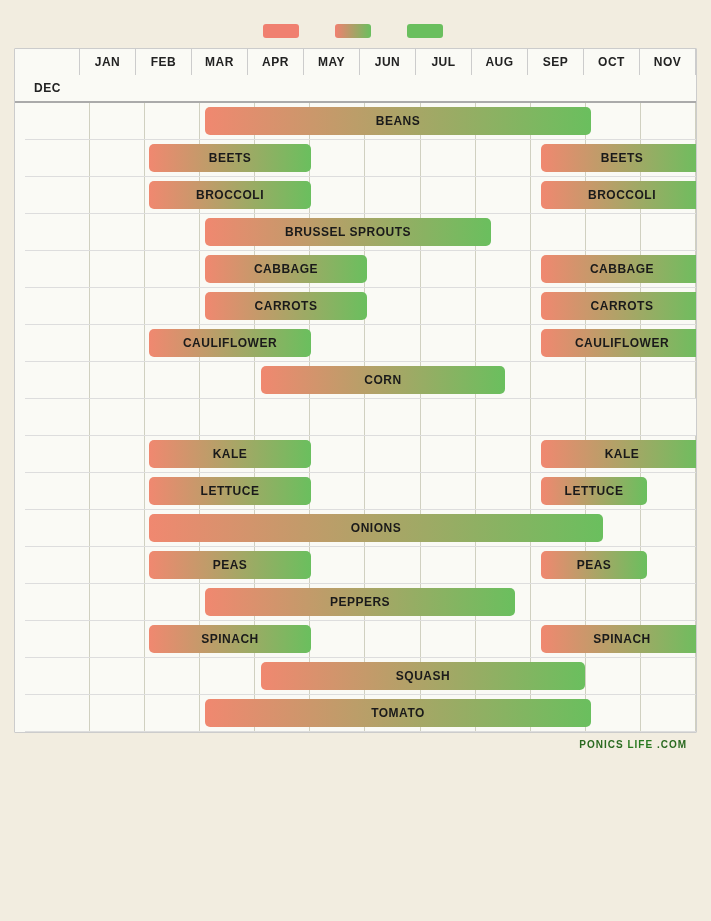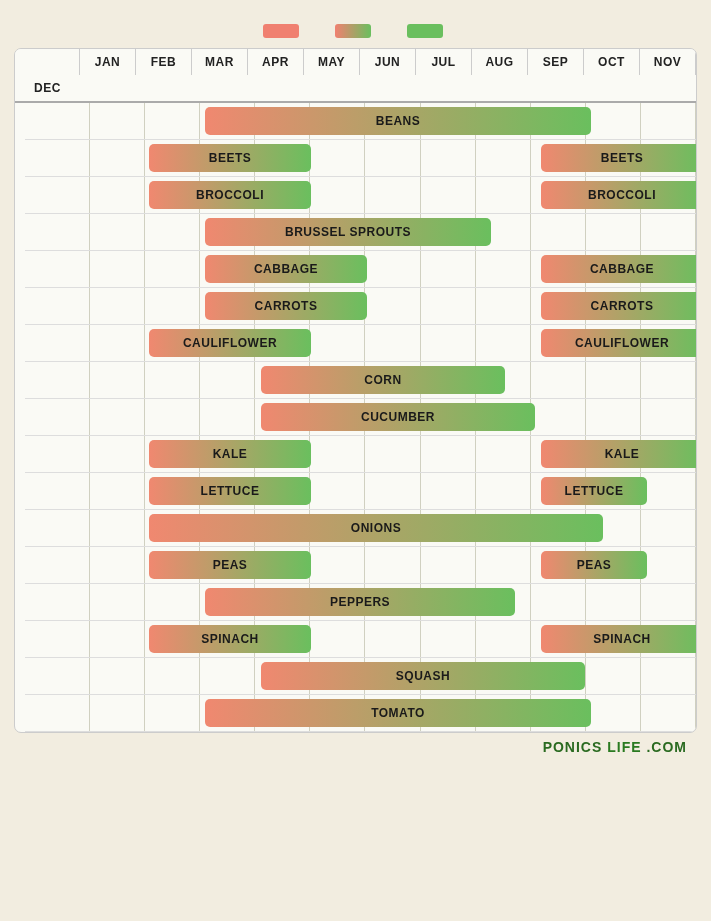--- a/index.html
+++ b/index.html
@@ -58,21 +58,21 @@
       border-radius: 3px;
     }
 
     .legend-salmon { background: #f08070; }
     .legend-green { background: #6abf5e; }
     .legend-gradient { background: linear-gradient(to right, #f08070, #6abf5e); }
 
     .schedule-container {
       background: #fafaf5;
       border: 1px solid #ccc;
-      border-radius: 7px;
+      border-radius: 1px;
       overflow: hidden;
     }
 
     .month-header {
       display: grid;
       grid-template-columns: 65px repeat(11, 1fr);
       border-bottom: 2px solid #aaa;
       background: #fafaf5;
     }
 
@@ -126,21 +126,21 @@
       z-index: 2;
     }
 
     
     
     
 
     .footer {
       text-align: right;
       padding: 6px 10px 0 0;
-      font-size: 14px;
+      font-size: 10px;
       font-weight: 900;
       color: #4ab840;
       letter-spacing: 1px;
       font-family: 'Arial Black', sans-serif;
     }
 
     .footer span { color: #2a6a20; }
   </style>
 </head>
 <body>
@@ -311,21 +311,20 @@
           <div class="row-col"></div>
           <div class="row-col"></div>
           <div class="row-col"></div>
           <div class="row-col"></div>
           <div class="row-col"></div>
           <div class="row-col"></div>
           <div class="row-col"></div>
           <div class="row-col"></div>
           <div class="row-col"></div>
           <div class="row-col"></div>
-          <div class="bar-container" style="background: linear-gradient(to right, rgb(240, 136, 112), rgb(106, 191, 94)); left: 236px; width: 274px;">CUCUMBER</div>
         </div>
         <div class="crop-row">
           <div class="row-col"></div>
           <div class="row-col"></div>
           <div class="row-col"></div>
           <div class="row-col"></div>
           <div class="row-col"></div>
           <div class="row-col"></div>
           <div class="row-col"></div>
           <div class="row-col"></div>

